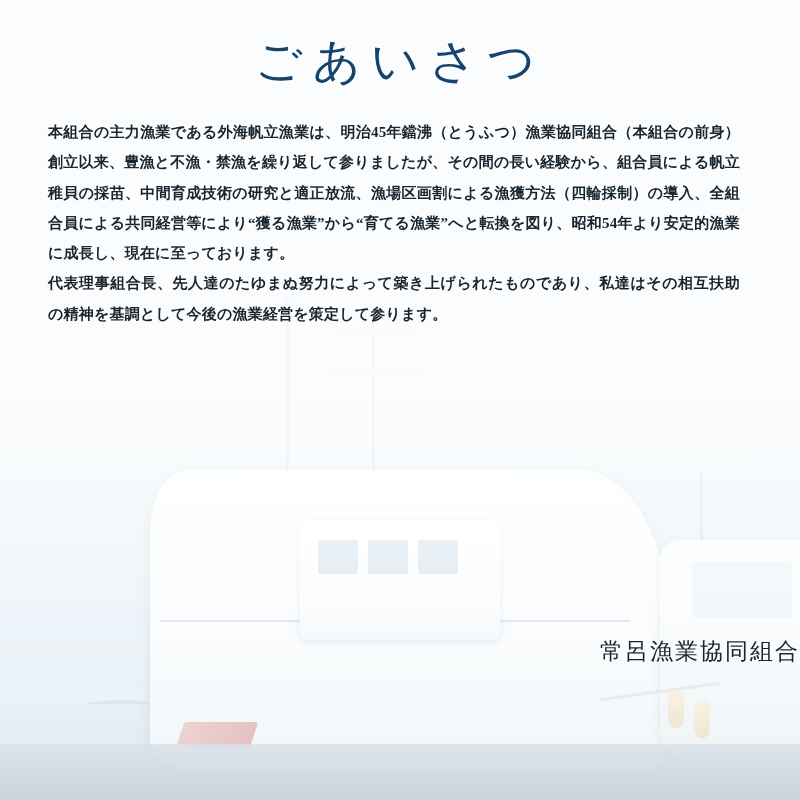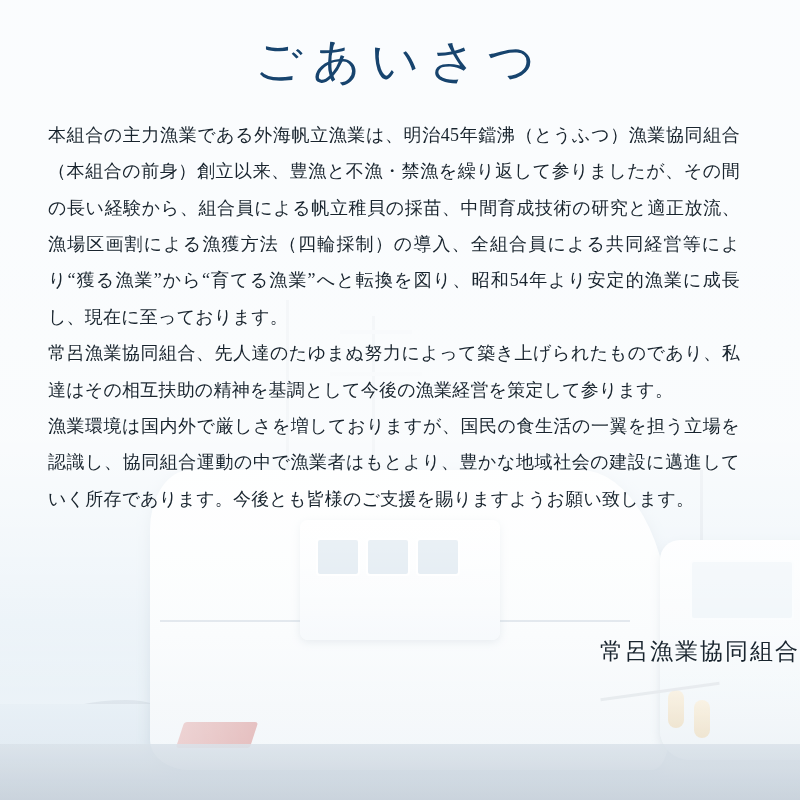--- a/index.html
+++ b/index.html
@@ -179,26 +179,27 @@
     font-size: 47px;
     font-weight: 400;
     letter-spacing: 10px;
     color: #17446e;
     text-shadow: 0 1px 2px rgba(255,255,255,0.85);
   }
 
   .body-copy {
     margin: 24px 12px 0 0;
     color: #18242e;
-    font-size: 18px;
+    font-size: 15px;
     line-height: 2.02;
     text-align: justify;
     text-justify: inter-character;
     letter-spacing: 0.2px;
     text-shadow: 0 1px 1px rgba(255,255,255,0.9);
+    font-weight: bold;
   }
   .body-copy p {
     margin: 0;
   }
 
   .signature {
     position: absolute;
     left: 0;
     right: 0;
     top: 630px;
@@ -251,22 +252,21 @@
     <div class="shore"></div>
   </div>
 
   <div class="wash"></div>
 
   <div class="content">
     <h1 class="headline">ごあいさつ</h1>
 
     <div class="body-copy">
       <p>本組合の主力漁業である外海帆立漁業は、明治45年鐺沸（とうふつ）漁業協同組合（本組合の前身）創立以来、豊漁と不漁・禁漁を繰り返して参りましたが、その間の長い経験から、組合員による帆立稚貝の採苗、中間育成技術の研究と適正放流、漁場区画割による漁獲方法（四輪採制）の導入、全組合員による共同経営等により“獲る漁業”から“育てる漁業”へと転換を図り、昭和54年より安定的漁業に成長し、現在に至っております。</p>
-      <p>常呂漁業協同組合、先人達のたゆまぬ努力によって築き上げられたものであり、私達はその相互扶助の精神を基調として今後の漁業経営を策定して参ります。</p>
-      <p>漁業環境は国内外で厳しさを増しておりますが、国民の食生活の一翼を担う立場を認識し、協同組合運動の中で漁業者はもとより、豊かな地域社会の建設に邁進していく所存であります。今後とも皆様のご支援を賜りますようお願い致します。</p>
+      <p>代表理事組合長、先人達のたゆまぬ努力によって築き上げられたものであり、私達はその相互扶助の精神を基調として今後の漁業経営を策定して参ります。</p>
     </div>
 
     <div class="signature">
       <div class="sig-org">常呂漁業協同組合</div>
     </div>
   </div>
 
 </div>
 
 </body></html>

